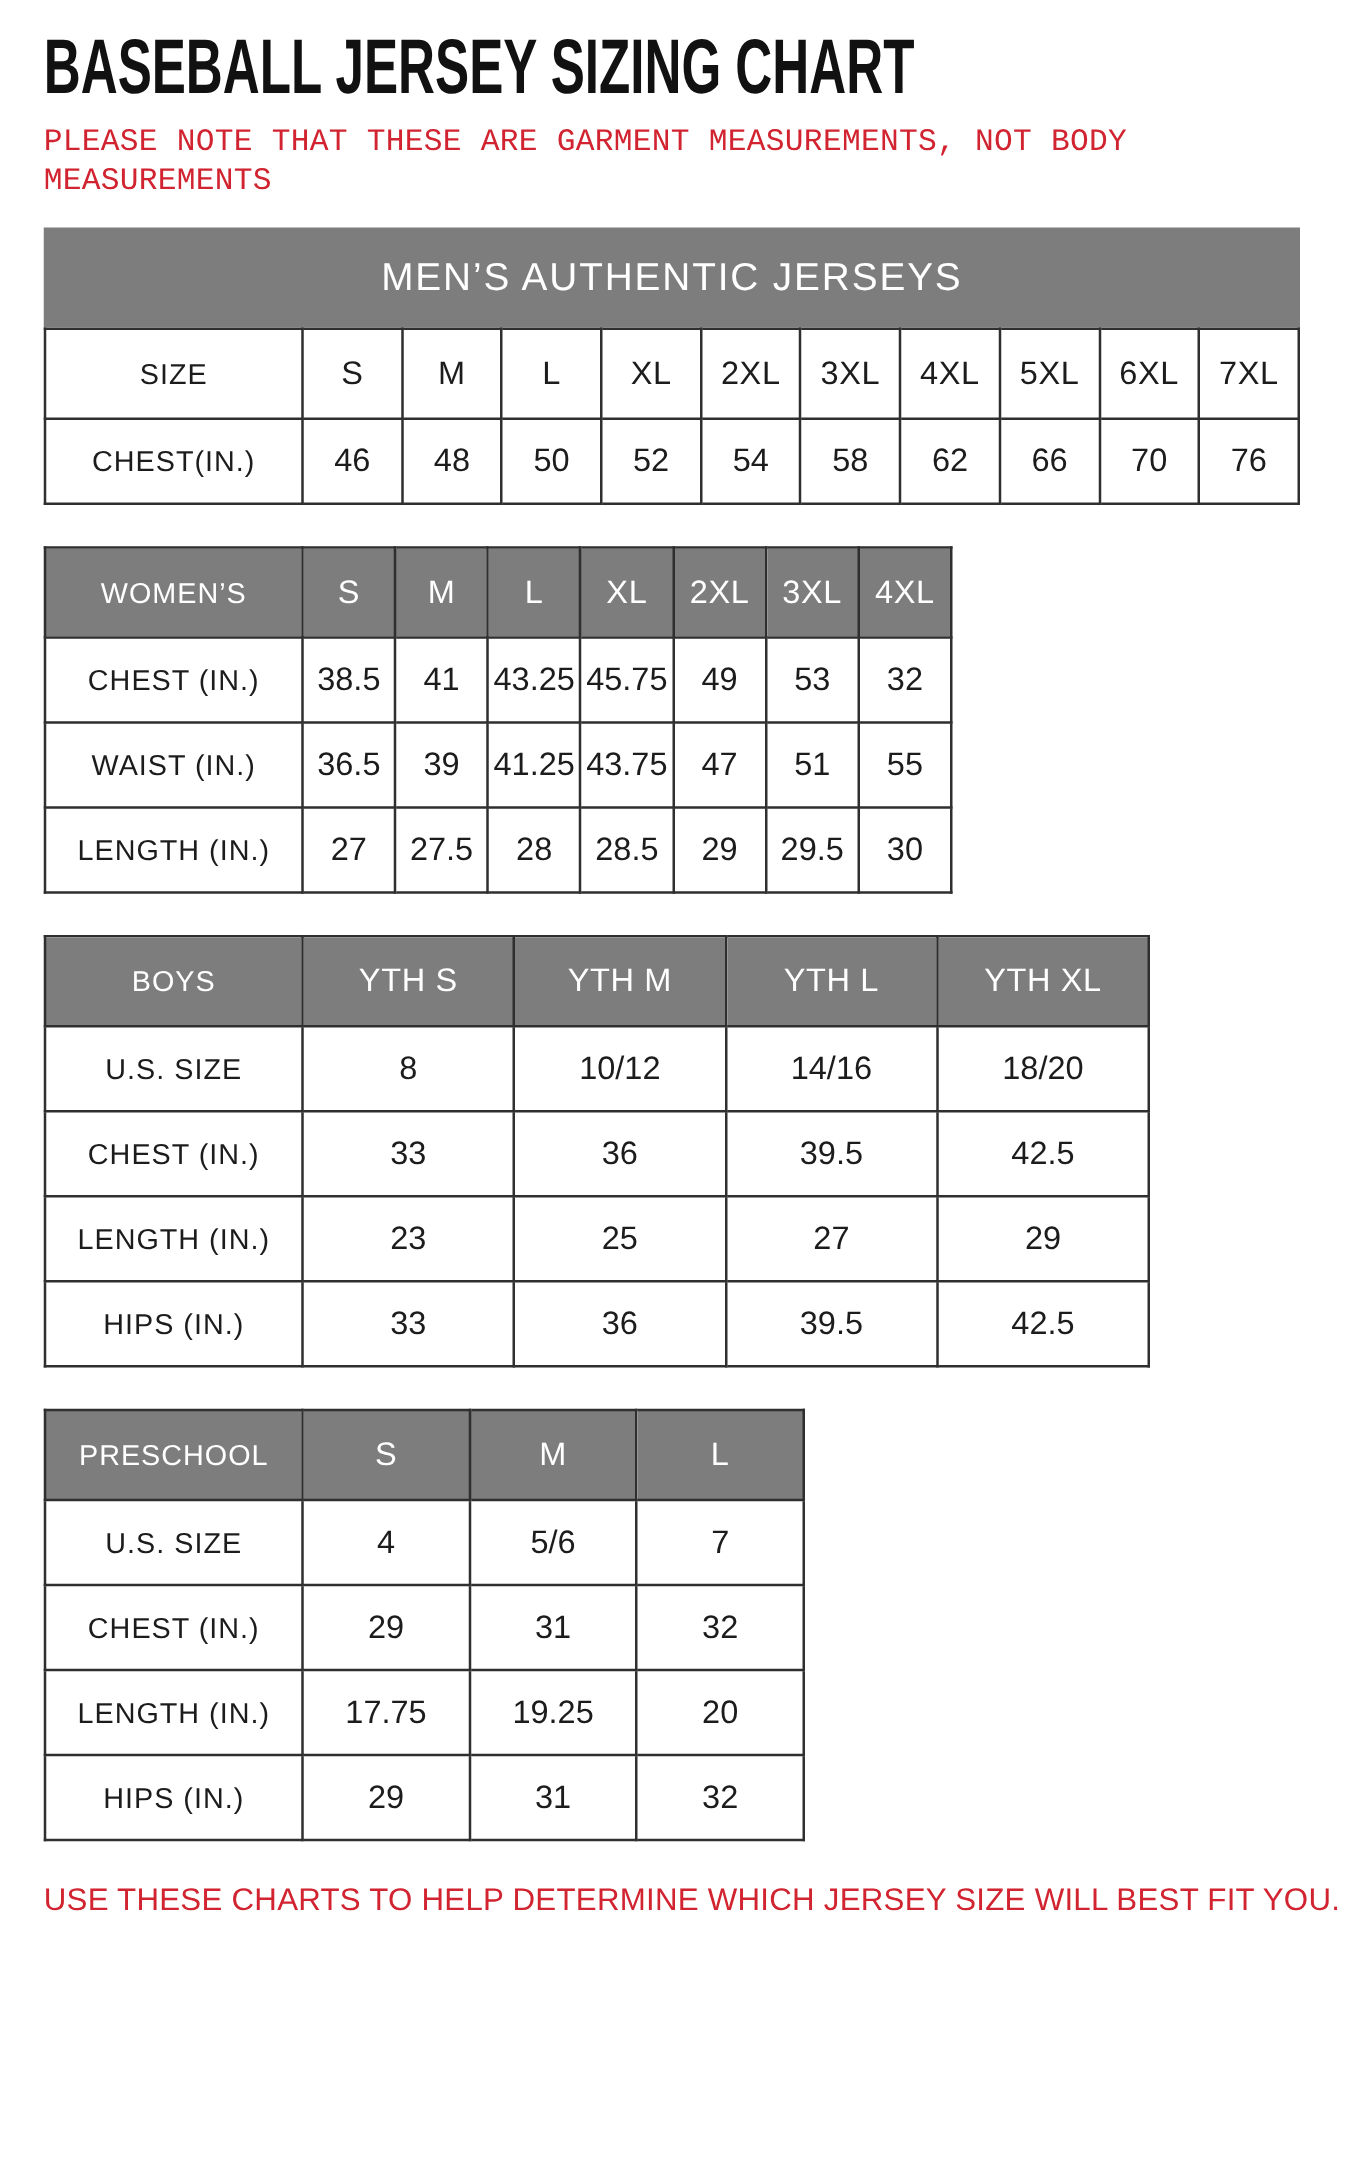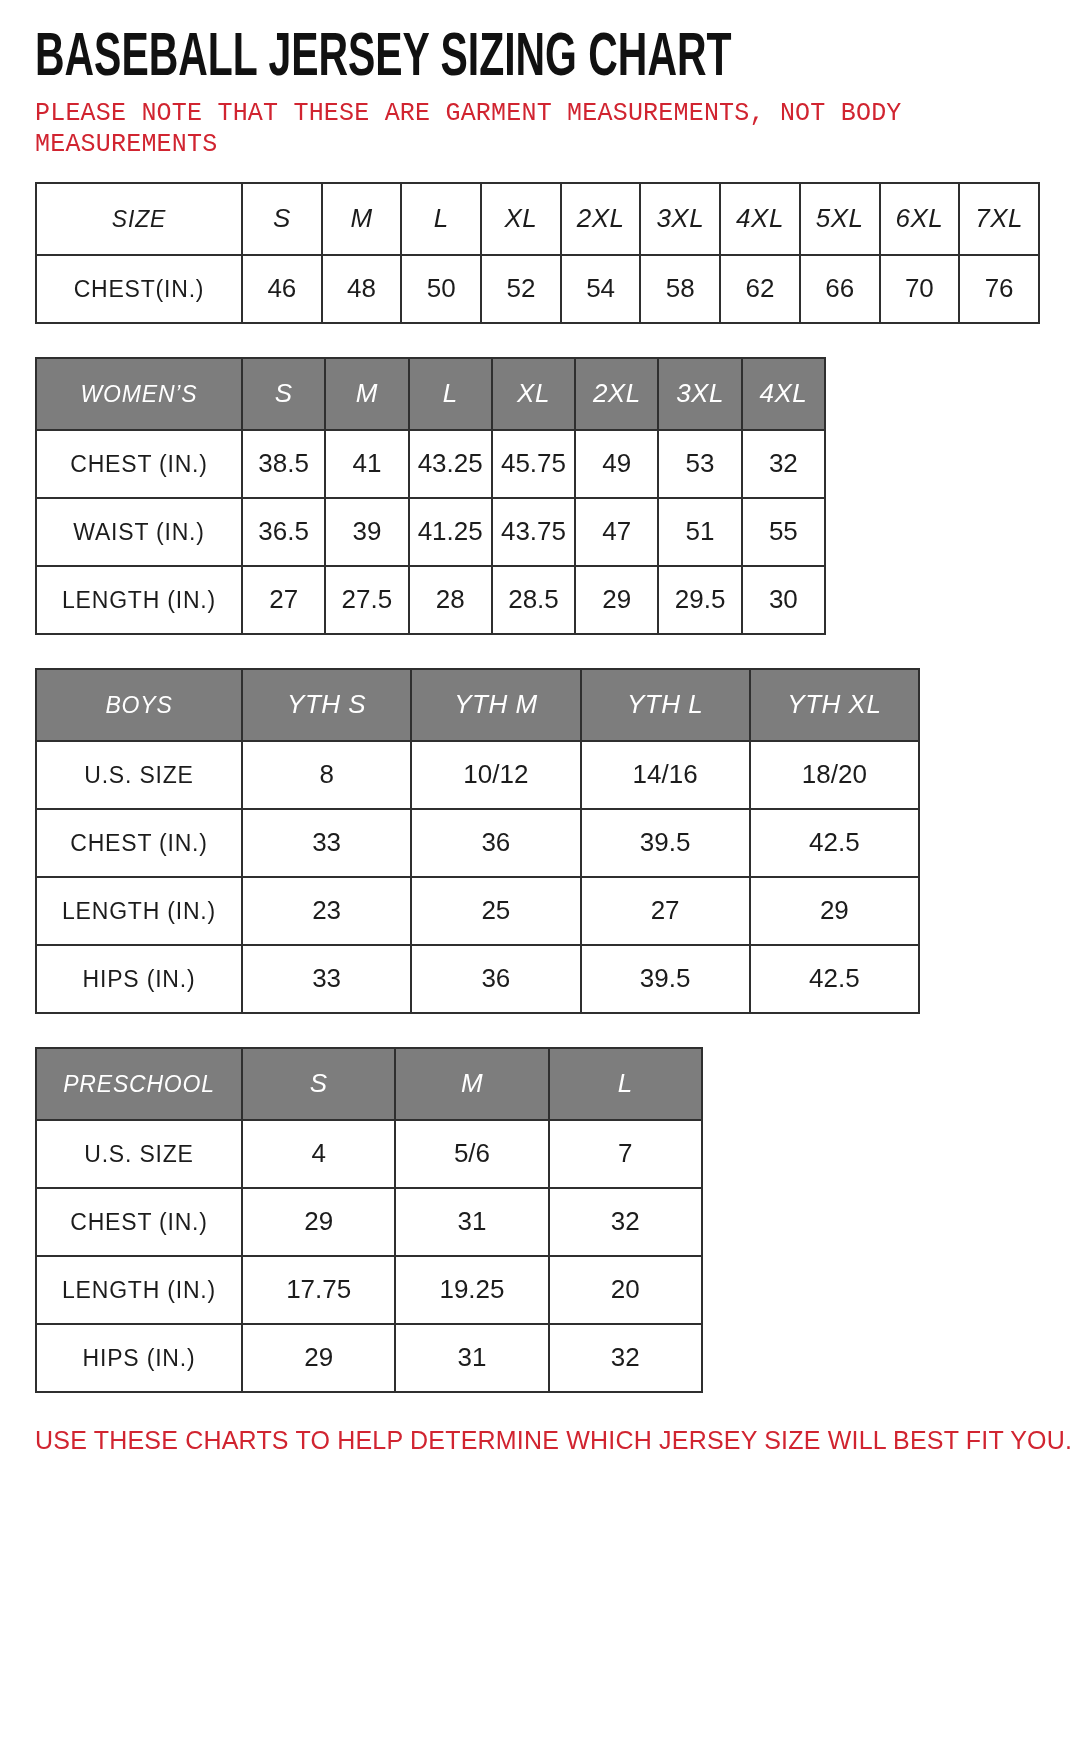--- a/index.html
+++ b/index.html
@@ -52,21 +52,21 @@
   .sz th, .sz td {
     border: 2px solid var(--border, #2f2f2f);
     text-align: center;
     vertical-align: middle;
     padding: 0;
     font-weight: normal;
     overflow: hidden;
   }
   .sz thead tr { height: 72px; }
   .sz tbody tr { height: 68px; }
-  .sz th { font-size: 26px; letter-spacing: 0.5px; font-style: italic; }
+  .sz th { font-size: 26px; letter-spacing: 0.5px; }
   .sz th.label, .sz td.label {
     font-size: 23px;
     letter-spacing: 0.8px;
     white-space: pre-line;
     line-height: 1.15;
   }
   .sz td.val { font-size: 26px; }
   table.grayhead thead th {
     background: var(--gray, #7d7d7d);
     color: var(--grayText, #ffffff);
@@ -84,20 +84,21 @@
 
 <div class="page">
 
   <h1>
     <span class="title-text">BASEBALL JERSEY SIZING CHART</span>
   </h1>
 
   <p class="note">PLEASE NOTE THAT THESE ARE GARMENT MEASUREMENTS, NOT BODY MEASUREMENTS</p>
 
   <section>
+    <div class="banner" style="width:1005px">MEN’S AUTHENTIC JERSEYS</div>
     <table class="sz" style="width:1005px">
         <colgroup>
           <col style="width: 206px;">
           <col>
           <col>
           <col>
           <col>
           <col>
           <col>
           <col>
@@ -132,21 +133,21 @@
             <td class="val">62</td>
             <td class="val">66</td>
             <td class="val">70</td>
             <td class="val">76</td>
           </tr>
         </tbody>
       </table>
   </section>
 
   <section>
-    <table class="sz grayhead" style="width:791px">
+    <table class="sz grayhead" style="width:727px">
         <colgroup>
           <col style="width: 206px;">
           <col>
           <col>
           <col>
           <col>
           <col>
           <col>
           <col>
         </colgroup>
@@ -242,21 +243,21 @@
             <td class="val">33</td>
             <td class="val">36</td>
             <td class="val">39.5</td>
             <td class="val">42.5</td>
           </tr>
         </tbody>
       </table>
   </section>
 
   <section>
-    <table class="sz grayhead" style="width:668px">
+    <table class="sz grayhead" style="width:609px">
         <colgroup>
           <col style="width: 206px;">
           <col>
           <col>
           <col>
         </colgroup>
         <thead>
           <tr>
             <th class="label">PRESCHOOL</th>
             <th>S</th>

